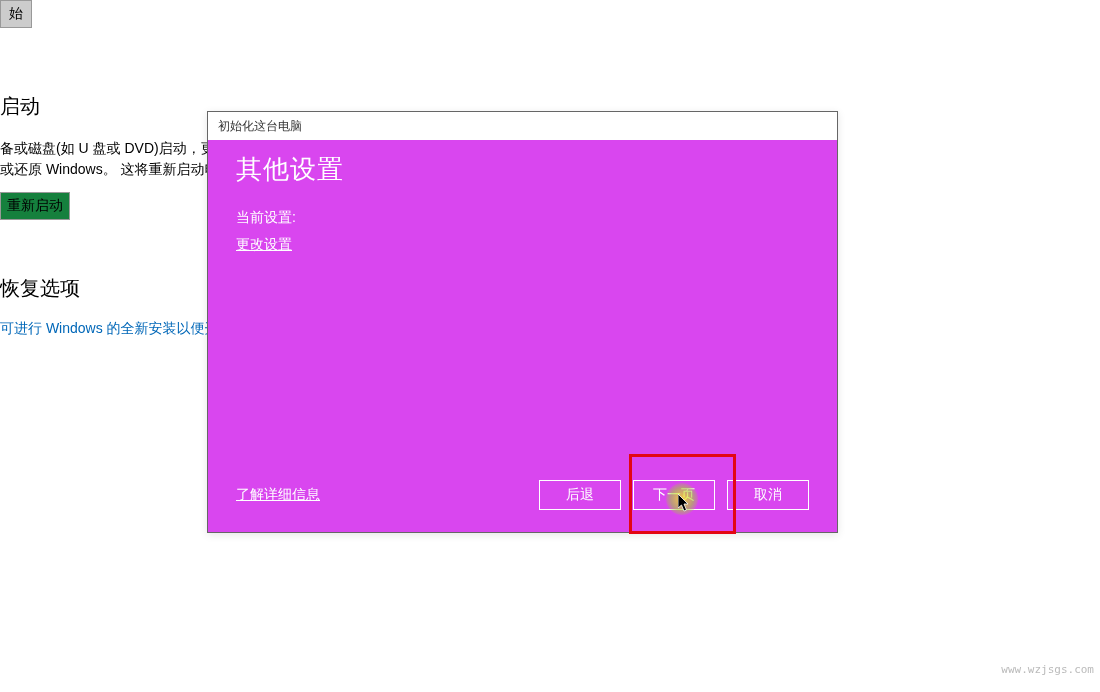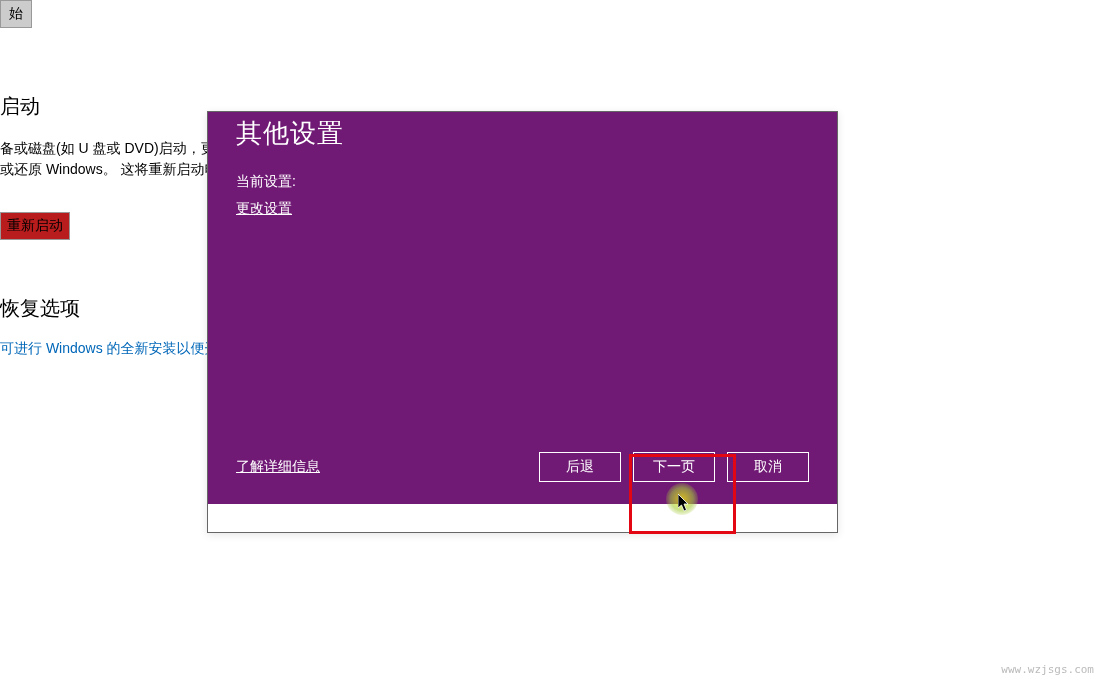--- a/index.html
+++ b/index.html
@@ -43,26 +43,26 @@
       font-size: 20px;
       font-weight: normal;
       margin-top: 65px;
       margin-bottom: 18px;
     }
     .bg-text-3, .bg-text-4 {
       font-size: 14px;
       line-height: 1.5;
     }
     .bg-button-restart {
-      background: #b91c1c;
+      background: #15803d;
       border: 1px solid #999;
       padding: 4px 6px;
       font-size: 14px;
       display: inline-block;
-      margin-top: 32px;
+      margin-top: 12px;
       cursor: pointer;
     }
     .bg-heading-2 {
       font-size: 20px;
       font-weight: normal;
       margin-top: 55px;
       margin-bottom: 18px;
     }
     .bg-link {
       color: #0067b8;
@@ -83,23 +83,23 @@
     }
     .dialog-titlebar {
       background: #fff;
       padding: 6px 10px;
       font-size: 12px;
       color: #333;
       border-bottom: none;
       height: 28px;
     }
     .dialog-body {
-      background: #701a75;
+      background: #d946ef;
       height: calc(100% - 28px);
-      padding: 4px 28px;
+      padding: 12px 28px;
       position: relative;
       color: #fff;
     }
     .dialog-title {
       font-size: 26px;
       font-weight: normal;
       margin-bottom: 22px;
       letter-spacing: 1px;
     }
     .current-settings-label {
@@ -208,20 +208,21 @@
   <h2 class="bg-heading-1">启动</h2>
   <div class="bg-text-3">备或磁盘(如 U 盘或 DVD)启动，更改 W</div>
   <div class="bg-text-4">或还原 Windows。  这将重新启动电脑</div>
   <button class="bg-button-restart">重新启动</button>
   
   <h2 class="bg-heading-2">恢复选项</h2>
   <span class="bg-link">可进行 Windows 的全新安装以便开始</span>
 </div>
 
 <div class="dialog">
+  <div class="dialog-titlebar">初始化这台电脑</div>
   <div class="dialog-body">
     <h1 class="dialog-title">其他设置</h1>
     <div class="current-settings-label">当前设置:</div>
     <span class="change-link">更改设置</span>
     
     <div class="dialog-footer">
       <span class="learn-more-link">了解详细信息</span>
       <button class="dialog-btn">后退</button>
       <button class="dialog-btn">下一页</button>
       <button class="dialog-btn">取消</button>

